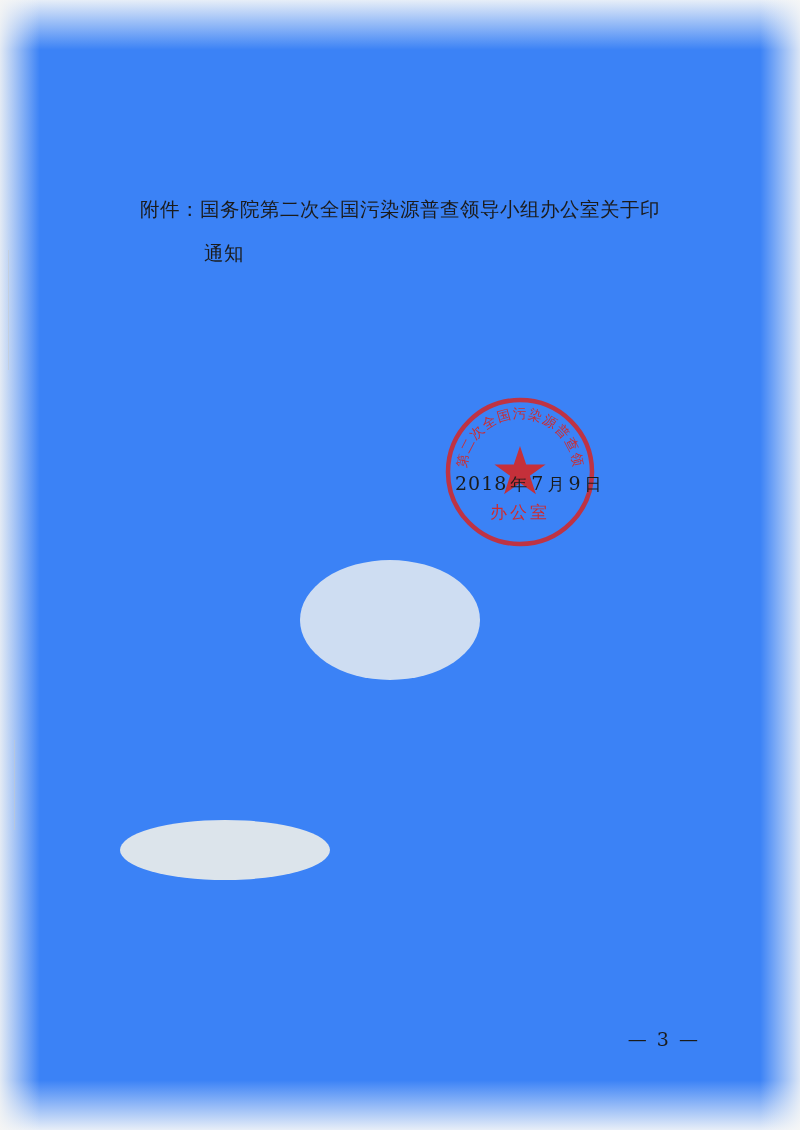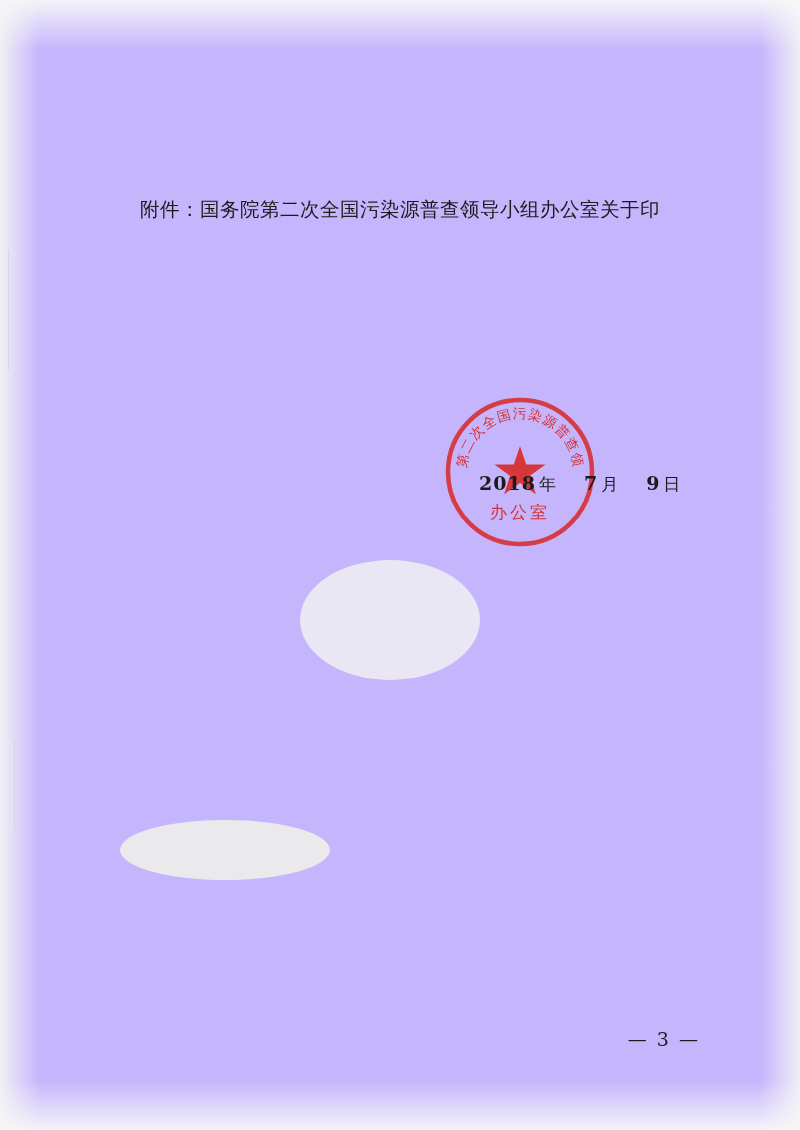--- a/index.html
+++ b/index.html
@@ -7,21 +7,21 @@
     padding: 0;
     background: #ffffff;
   }
   body {
     font-family: "DejaVu Serif", serif;
   }
   .page {
     position: relative;
     width: 800px;
     height: 1130px;
-    background: #c4b5fd;
+    background: #3b82f6;
     overflow: hidden;
   }
   
   .paper-tint {
     position: absolute;
     inset: 0;
     background:
       linear-gradient(90deg, rgba(246,246,244,0.9) 0px, rgba(255,255,255,0) 40px),
       linear-gradient(270deg, rgba(248,248,246,0.85) 0px, rgba(255,255,255,0) 40px),
       linear-gradient(180deg, rgba(250,250,248,0.9) 0px, rgba(255,255,255,0) 50px),
@@ -70,22 +70,21 @@
     left: 455px;
     top: 472px;
     font-family: "DejaVu Serif", serif;
     font-size: 19px;
     letter-spacing: 1px;
     color: #1b1b1b;
     white-space: nowrap;
     z-index: 5;
   }
   .date-line .num {
-    font-weight: 700;
-    margin-left: 24px;
+    font-weight: 400;
   }
   .date-line .ch {
     font-size: 17px;
     padding: 0 3px;
   }
 
   
   .seal {
     position: absolute;
     left: 444px;
@@ -126,20 +125,21 @@
 
   <div class="scan-line" style="left:8px; top:250px; width:1px; height:120px;"></div>
   <div class="scan-line" style="left:14px; top:740px; width:1px; height:90px;"></div>
   <div class="scan-blotch" style="left:120px; top:820px; width:210px; height:60px; background:rgba(238,238,234,0.9);"></div>
   <div class="scan-blotch" style="left:300px; top:560px; width:180px; height:120px; background:rgba(244,244,241,0.8);"></div>
 
   <div class="doc-body">
 
     <div class="attachment-block">
       <div class="attachment-line">附件：国务院第二次全国污染源普查领导小组办公室关于印</div>
+      <div class="attachment-line indent">通知</div>
     </div>
 
     <div class="seal">
       <svg width="152" height="152" viewBox="0 0 152 152" aria-hidden="true">
         <defs>
           <path id="arcTop" d="M 22,76 A 54,54 0 0 1 130,76" fill="none"></path>
         </defs>
         <circle cx="76" cy="76" r="72" fill="none" stroke="#d9241f" stroke-width="4.5" opacity="0.9"></circle>
         <text font-family="DejaVu Serif, serif" font-size="13.5" fill="#d9241f" letter-spacing="1.2">
           <textPath href="#arcTop" startOffset="50%" text-anchor="middle">国务院第二次全国污染源普查领导小组</textPath>

